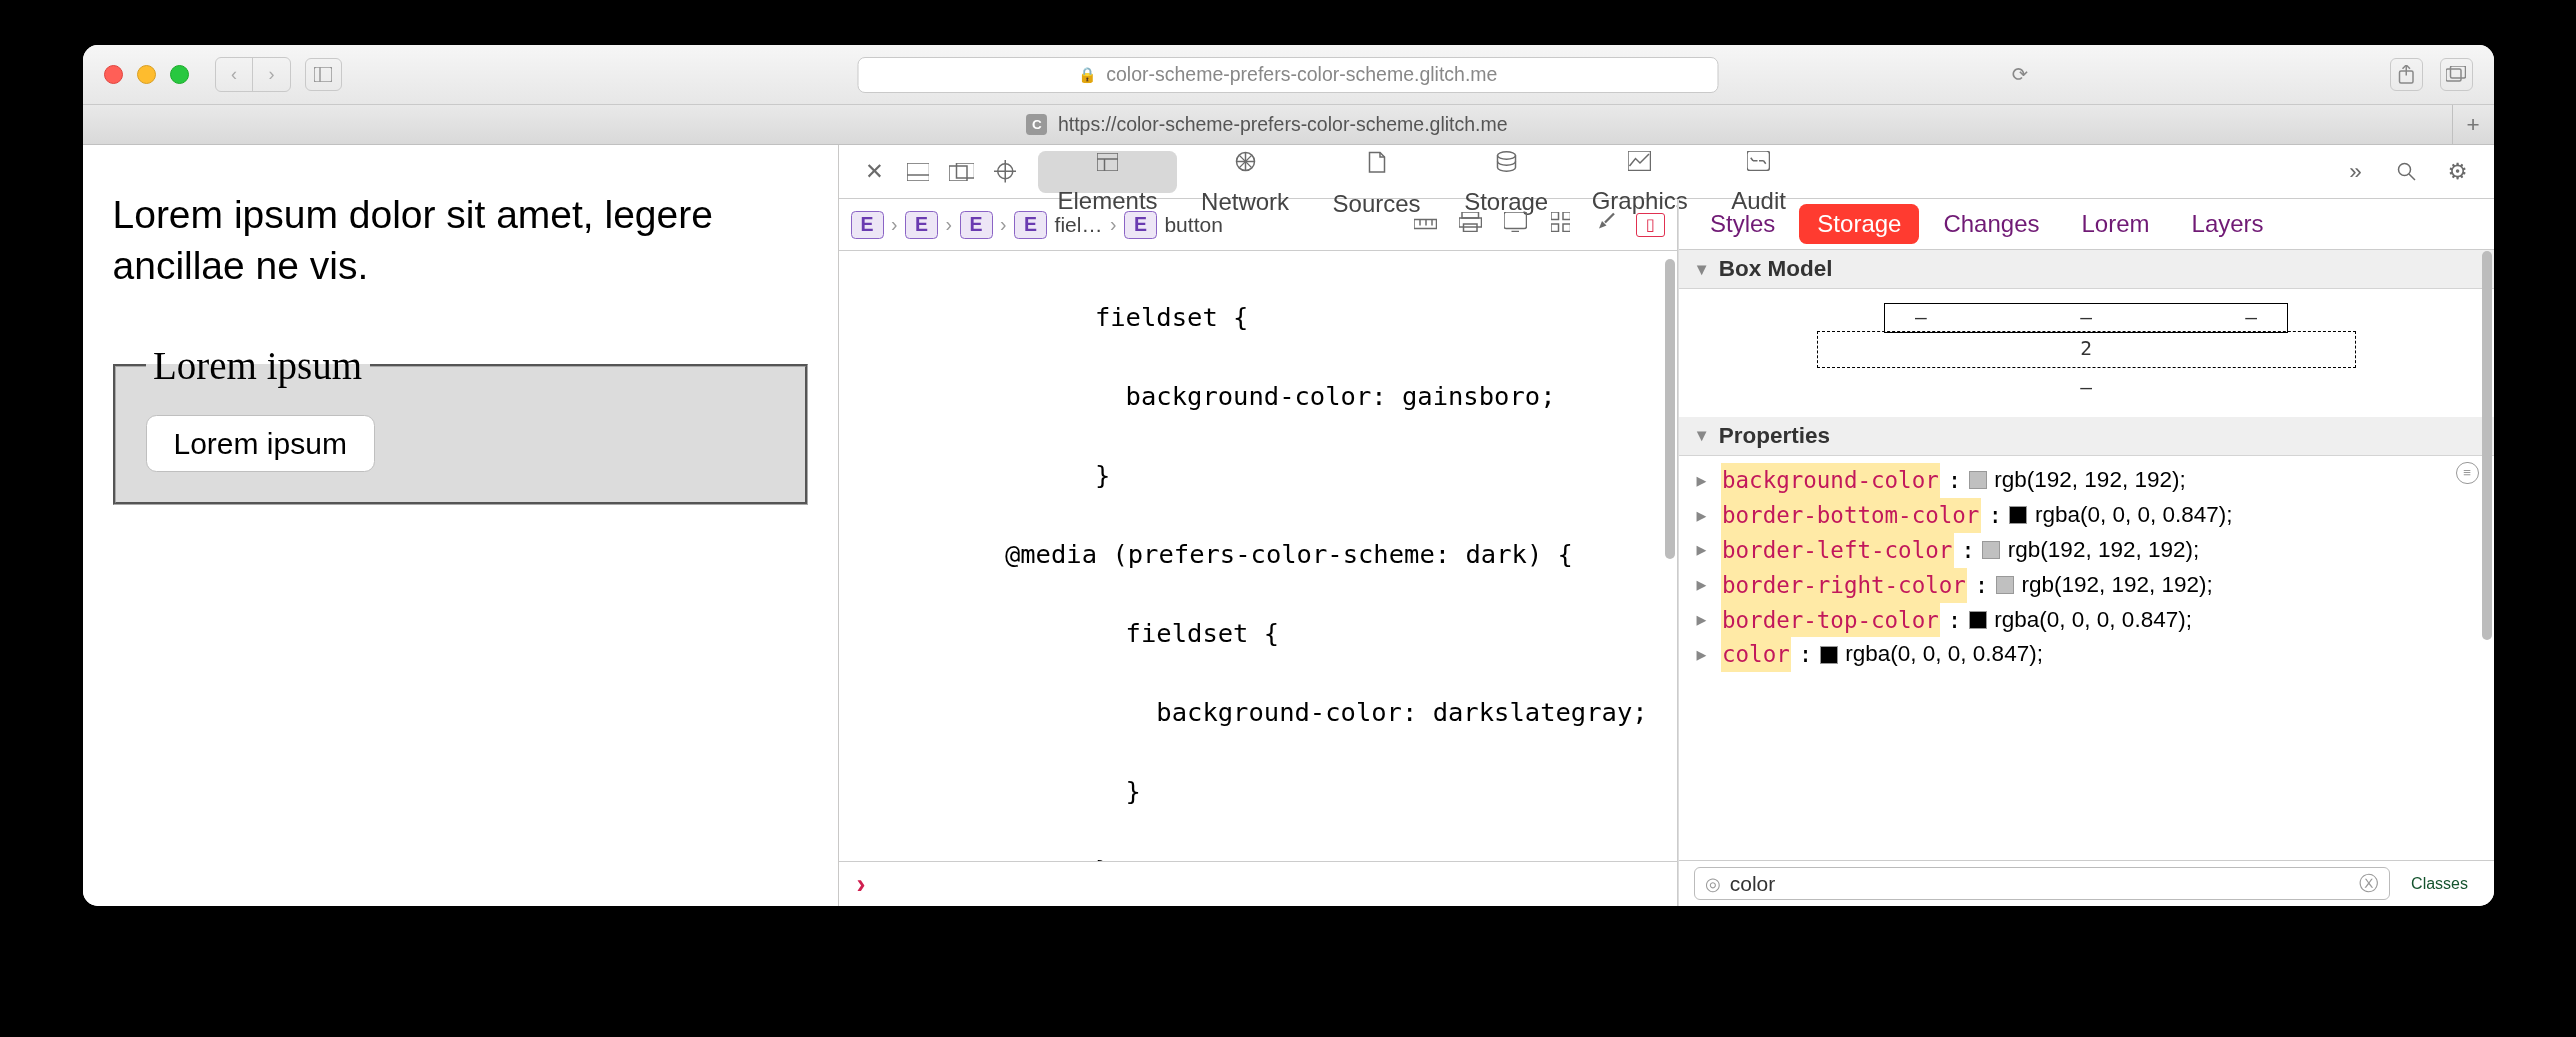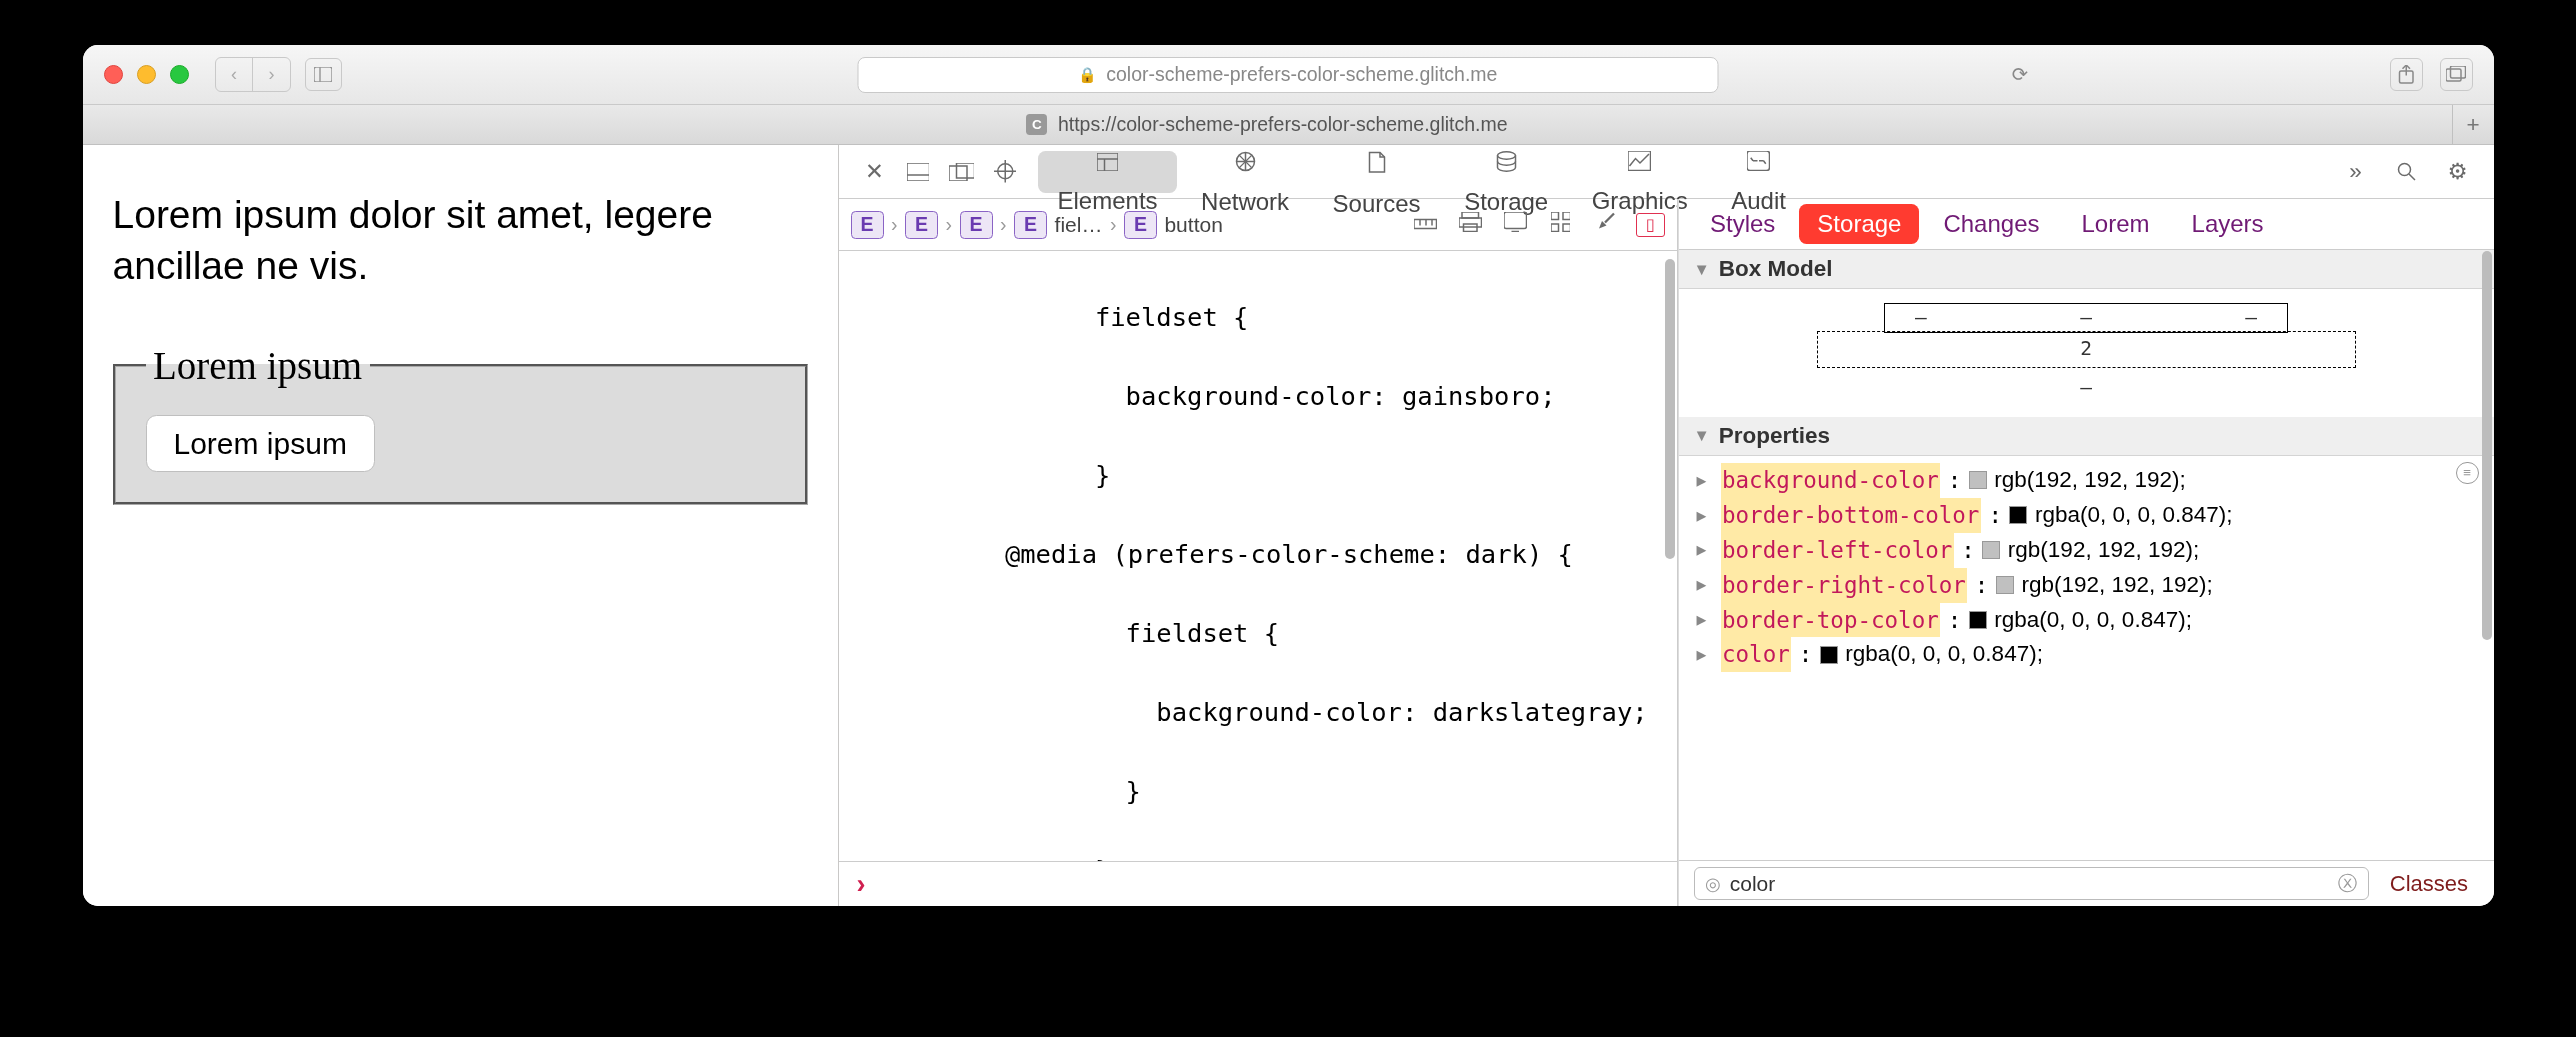--- a/index.html
+++ b/index.html
@@ -83,21 +83,21 @@
 .prop-row .tri2 { color: #888; font-size: 16.5px; width: 16.5px; }
 .prop-name { background: #ffeaa6; color: #c2185b; padding: 0 1.5px; }
 .swatch { width: 18px; height: 18px; border: 0.7px solid #999; display: inline-block; vertical-align: middle; }
 .prop-val { font-family: Liberation Sans, sans-serif; color: #000; }
 .scope-ico { position: absolute; top: 6px; right: 15px; width: 22.5px; height: 22.5px; border: 1.1px solid #999; border-radius: 50%; color: #999; font-size: 13.5px; display: flex; align-items: center; justify-content: center; }
 
 .filter-row { height: 46px; border-top: 0.7px solid #ccc; display: flex; align-items: center; padding: 0 15px; gap: 10.5px; }
 .filter-input { flex: 1; height: 33px; border: 1.1px solid #bbb; border-radius: 6px; display: flex; align-items: center; padding: 0 10.5px; gap: 9px; font-size: 21px; color: #333; }
 .filter-input .fx { margin-left: auto; color: #999; font-size: 19.5px; }
 .fi-ico { color: #999; font-size: 18px; }
-.classes-btn { font-size: 22px; color: #7f1d1d; padding: 0 10.5px; }
+.classes-btn { font-size: 16px; color: #14532d; padding: 0 10.5px; }
 
 .scroll-overlay { position: absolute; right: 0; top: 0; bottom: 0; width: 13.5px; background: transparent; }
 .scroll-thumb { position: absolute; right: 1.5px; width: 10.5px; background: #bcbcbc; border-radius: 5.2px; }
 </style>
 </head>
 <body>
 
 <div class="window">
 
   <div class="titlebar">

